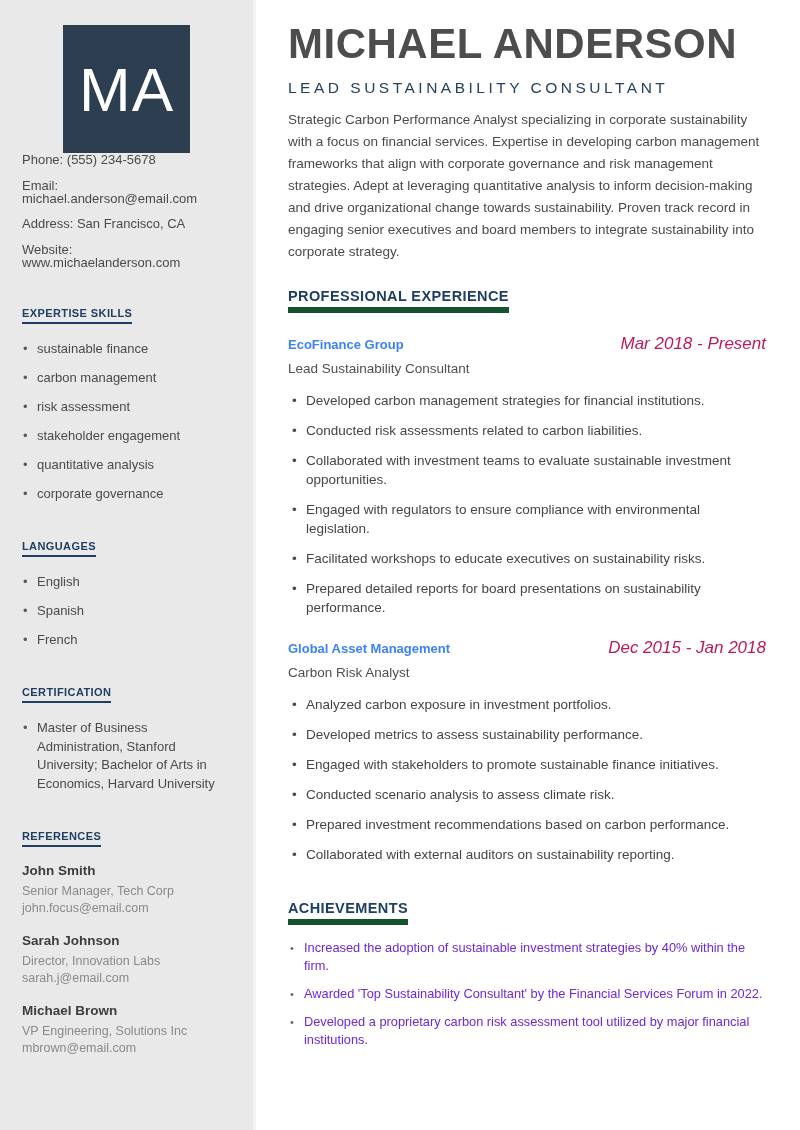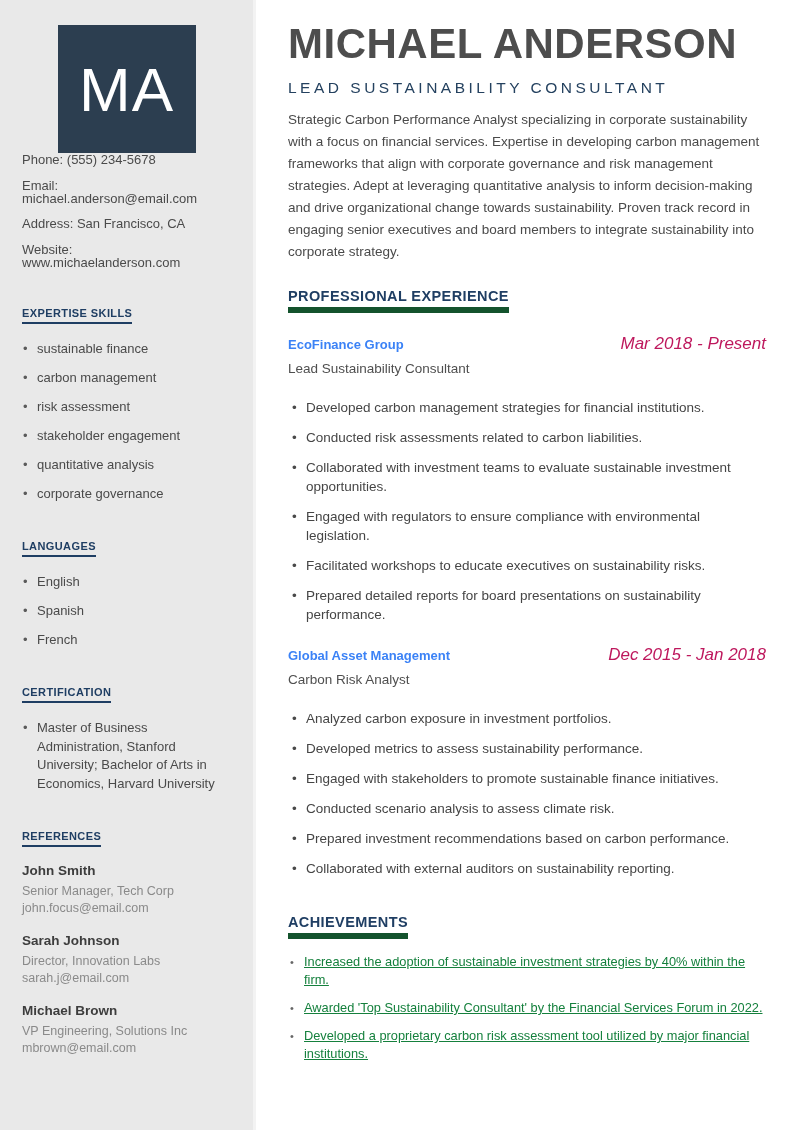--- a/index.html
+++ b/index.html
@@ -16,21 +16,21 @@
 
   
   .sidebar {
     width: 256px;
     flex: 0 0 256px;
     background: #e9e9e9;
     border-right: 3px solid #f3f3f3;
     padding: 25px 22px 20px 22px;
   }
   .monogram {
-    width: 138px;
+    width: 127px;
     height: 128px;
     margin: 0 auto;
     background: #2c3e50;
     color: #ffffff;
     display: flex;
     align-items: center;
     justify-content: center;
     font-size: 62px;
     letter-spacing: 1px;
   }
@@ -128,44 +128,43 @@
   .job-dates {
     font-size: 17px;
     font-style: italic;
     color: #be185d;
   }
   .job-role {
     margin-top: 7px;
     font-size: 13.5px;
     color: #4f4f4f;
   }
-  ul.job-bullets { list-style: none; margin-top: 22px; }
+  ul.job-bullets { list-style: none; margin-top: 15px; }
   ul.job-bullets li {
     position: relative;
     padding-left: 18px;
     font-size: 13.5px;
     color: #454545;
     line-height: 19px;
     margin-bottom: 11px;
   }
   ul.job-bullets li::before {
     content: "\2022";
     position: absolute;
     left: 4px;
     color: #4a4a4a;
   }
   ul.achieve-list { list-style: none; margin-top: 14px; }
   ul.achieve-list li {
     position: relative;
     padding-left: 16px;
     font-size: 12.8px;
-    color: #15803d;
+    color: #6d28d9;
     line-height: 18px;
     margin-bottom: 10px;
-    text-decoration: underline;
   }
   ul.achieve-list li::before {
     content: "\2022";
     position: absolute;
     left: 2px;
     font-size: 11px;
     color: #666666;
   }
 </style>
 </head>

